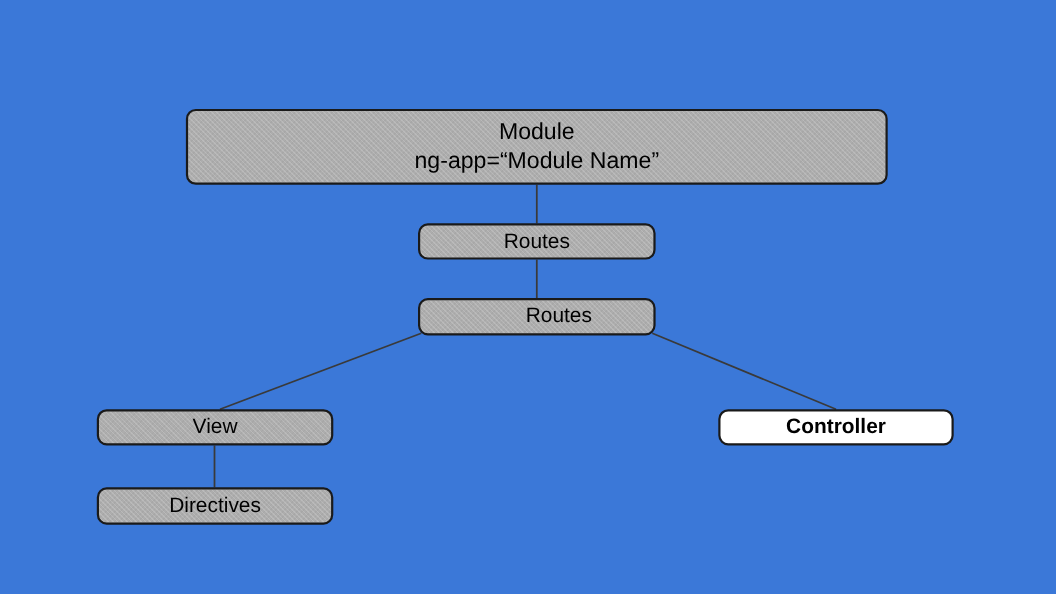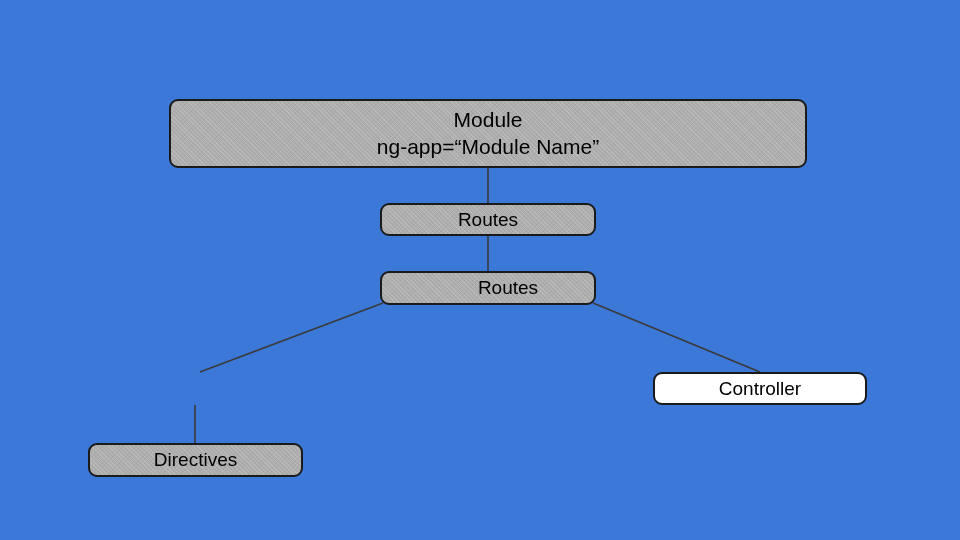--- a/index.html
+++ b/index.html
@@ -50,20 +50,21 @@
         rgba(0,0,0,0.00) 1px,
         rgba(0,0,0,0.00) 3px),
       repeating-linear-gradient(135deg,
         rgba(0,0,0,0.035) 0px,
         rgba(0,0,0,0.035) 1px,
         rgba(0,0,0,0.00) 1px,
         rgba(0,0,0,0.00) 3px);
   }
   .node.fill-white {
     background-color: #ffffff;
+    font-weight: bold;
   }
   .node-label {
     display: block;
     padding: 0 8px;
   }
   #node-module  { left: 169px; top: 99px;  width: 638px; height: 69px; font-size: 21px; }
   #node-config  { left: 380px; top: 203px; width: 216px; height: 33px; font-size: 19px; }
   #node-routes  { left: 380px; top: 271px; width: 216px; height: 34px; font-size: 19px; padding-left: 40px; }
   #node-view    { left: 88px;  top: 372px; width: 215px; height: 33px; font-size: 19px; }
   #node-directives { left: 88px; top: 443px; width: 215px; height: 34px; font-size: 19px; justify-content: center; }
@@ -90,20 +91,23 @@
   </div>
 
   <div class="node fill-gray" id="node-config">
     <span class="node-label">Routes</span>
   </div>
 
   <div class="node fill-gray" id="node-routes">
     <span class="node-label">Routes</span>
   </div>
 
+  <div class="node fill-gray" id="node-view">
+    <span class="node-label">View</span>
+  </div>
 
   <div class="node fill-gray" id="node-directives">
     <span class="node-label">Directives</span>
   </div>
 
   <div class="node fill-white" id="node-controller">
     <span class="node-label">Controller</span>
   </div>
 
 </div>

